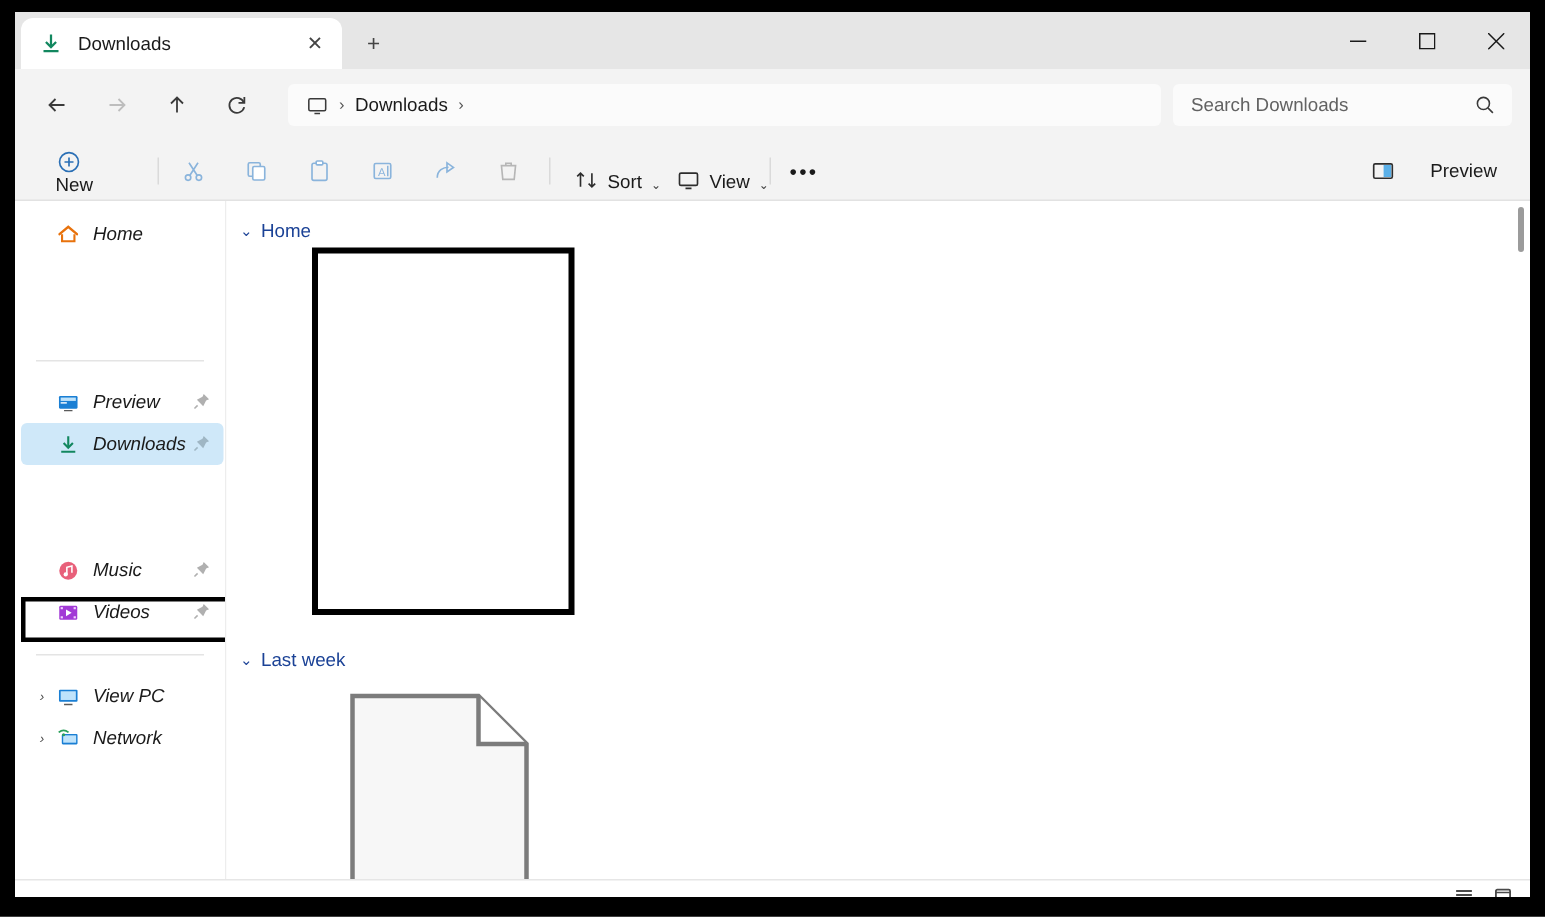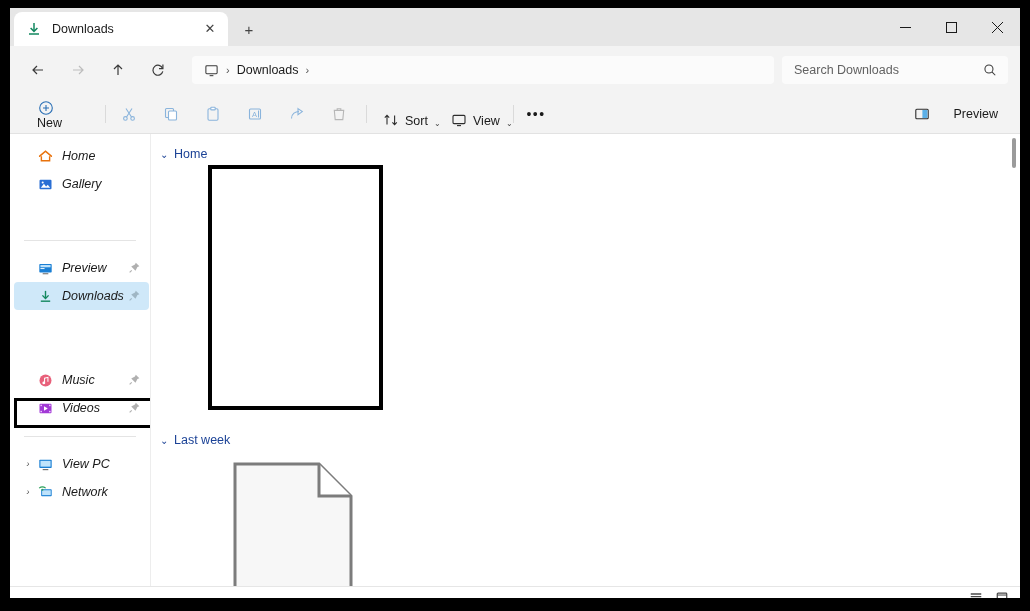--- a/index.html
+++ b/index.html
@@ -462,30 +462,20 @@
     <div class="nav-item topicon" style="top:8px">
       <span class="nav-ico">
         <svg width="15" height="15" viewBox="0 0 16 16">
           <path d="M1.8 7.6 L8 2.4 L14.2 7.6" stroke="#e8720c" stroke-width="1.7" fill="none" stroke-linecap="round"></path>
           <path d="M3.6 7.6 V12.6 H12.4 V7.6" stroke="#e8720c" stroke-width="1.5" fill="none"></path>
         </svg>
       </span>
       <span class="nav-lbl">Home</span>
     </div>
 
-    <div class="nav-item topicon" style="top:36px">
-      <span class="nav-ico">
-        <svg width="15" height="15" viewBox="0 0 16 16">
-          <rect x="1.6" y="3" width="12.8" height="10" rx="1" fill="#2a6fd4"></rect>
-          <path d="M3 11.4 L6.3 7.2 L8.6 10 L10.4 8.2 L13 11.4 Z" fill="#ffffff"></path>
-          <circle cx="5" cy="5.8" r="1.1" fill="#ffffff"></circle>
-        </svg>
-      </span>
-      <span class="nav-lbl">Gallery</span>
-    </div>
 
     <div class="side-sep" style="top:106px"></div>
 
     <div class="nav-item" style="top:120px">
       <span class="nav-ico">
         <svg width="15" height="15" viewBox="0 0 16 16">
           <rect x="1.4" y="3.2" width="13.2" height="9" rx="0.8" fill="#1a7fd4"></rect>
           <rect x="2.6" y="4.3" width="10.8" height="2.4" fill="#bfe3fb"></rect>
           <rect x="2.6" y="7.6" width="4.4" height="1" fill="#ffffff"></rect>
           <path d="M5 13.6 H11" stroke="#5a5a5a" stroke-width="1"></path>

